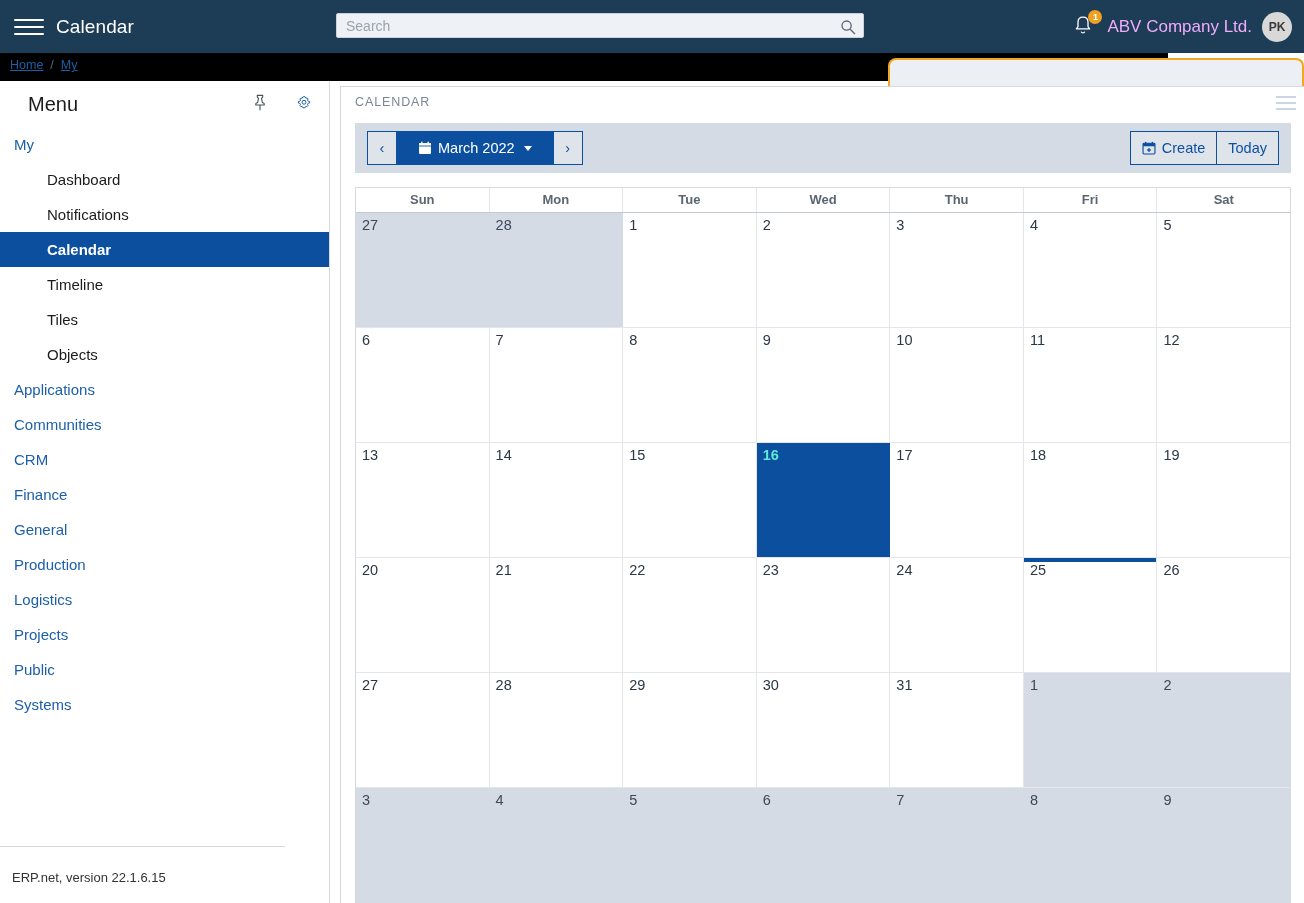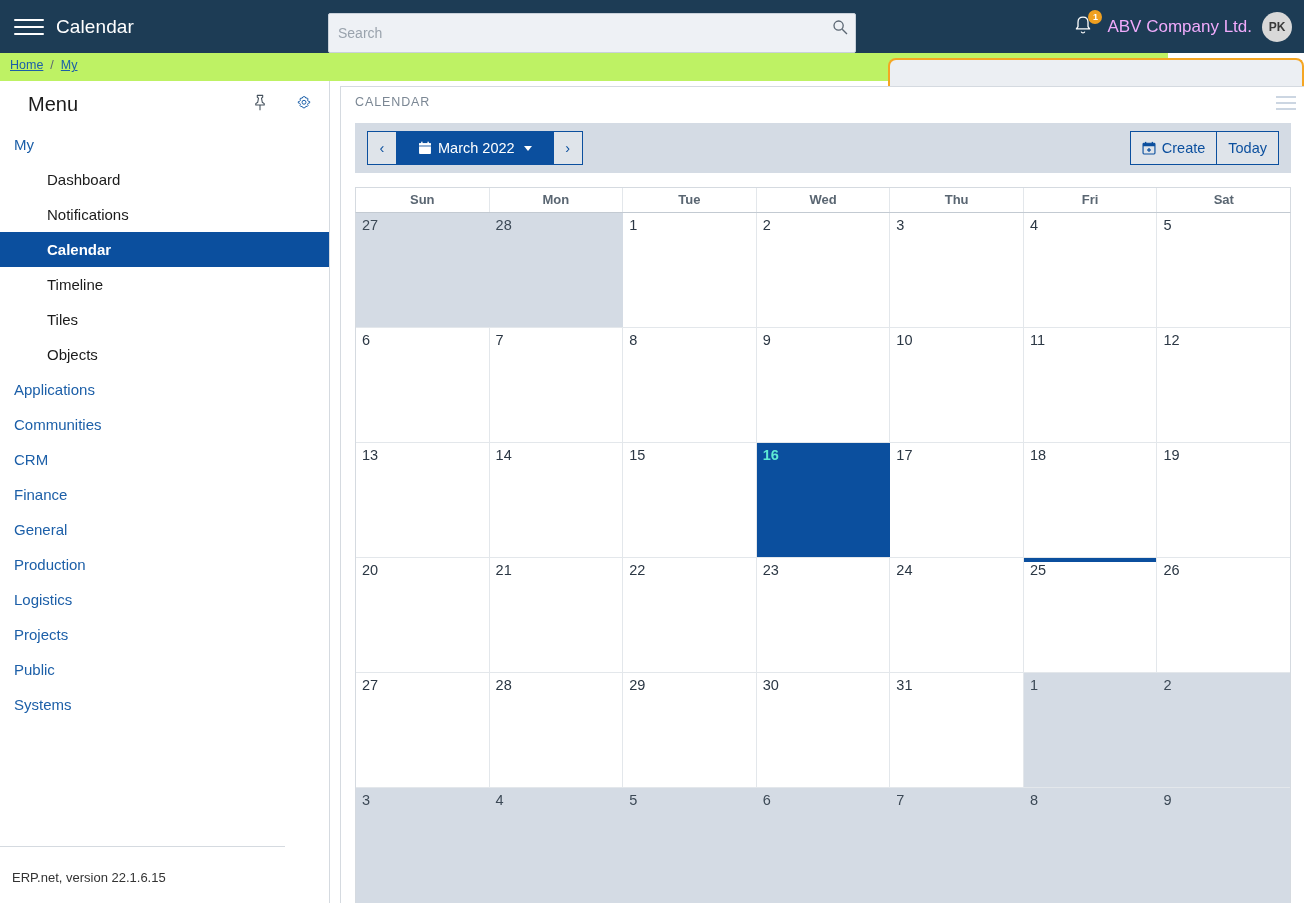--- a/index.html
+++ b/index.html
@@ -20,22 +20,22 @@
   .hamburger {
     margin-left: 14px; width: 30px; height: 24px;
     display: flex; flex-direction: column; justify-content: center; gap: 5px;
     cursor: pointer;
   }
   .hamburger span { display: block; height: 2px; background: #ffffff; border-radius: 1px; }
   .app-title {
     color: #ffffff; font-size: 19px; margin-left: 12px; letter-spacing: .1px;
   }
   .search-wrap {
-    position: absolute; left: 328px; top: 13px;
-    width: 528px; height: 40px;
+    position: absolute; left: 336px; top: 13px;
+    width: 528px; height: 25px;
   }
   .search-input {
     width: 100%; height: 100%;
     background: #eef1f5; border: 1px solid #c9d1da; border-radius: 2px;
     font-family: "Liberation Sans", sans-serif; font-size: 14px;
     color: #333; padding: 0 30px 0 9px; outline: none;
   }
   .search-input::placeholder { color: #9aa3ad; }
   .search-icon {
     position: absolute; right: 8px; top: 6px;
@@ -59,21 +59,21 @@
     background: #d8d8d8; color: #3a3a3a;
     font-size: 12px; font-weight: bold;
     display: flex; align-items: center; justify-content: center;
     cursor: pointer;
   }
 
   
   .crumbbar {
     position: absolute; left: 0; top: 53px;
     width: 1168px; height: 28px;
-    background: #bef264;
+    background: #000000;
   }
   .crumbs {
     position: absolute; left: 10px; top: 5px;
     font-size: 12.5px; color: #1c5fa8;
     display: flex; align-items: center; gap: 7px;
   }
   .crumbs a { color: #1c5fa8; text-decoration: underline; cursor: pointer; }
   .crumb-sep { color: #5a6672; text-decoration: none; }
 
   .tab-shape {

